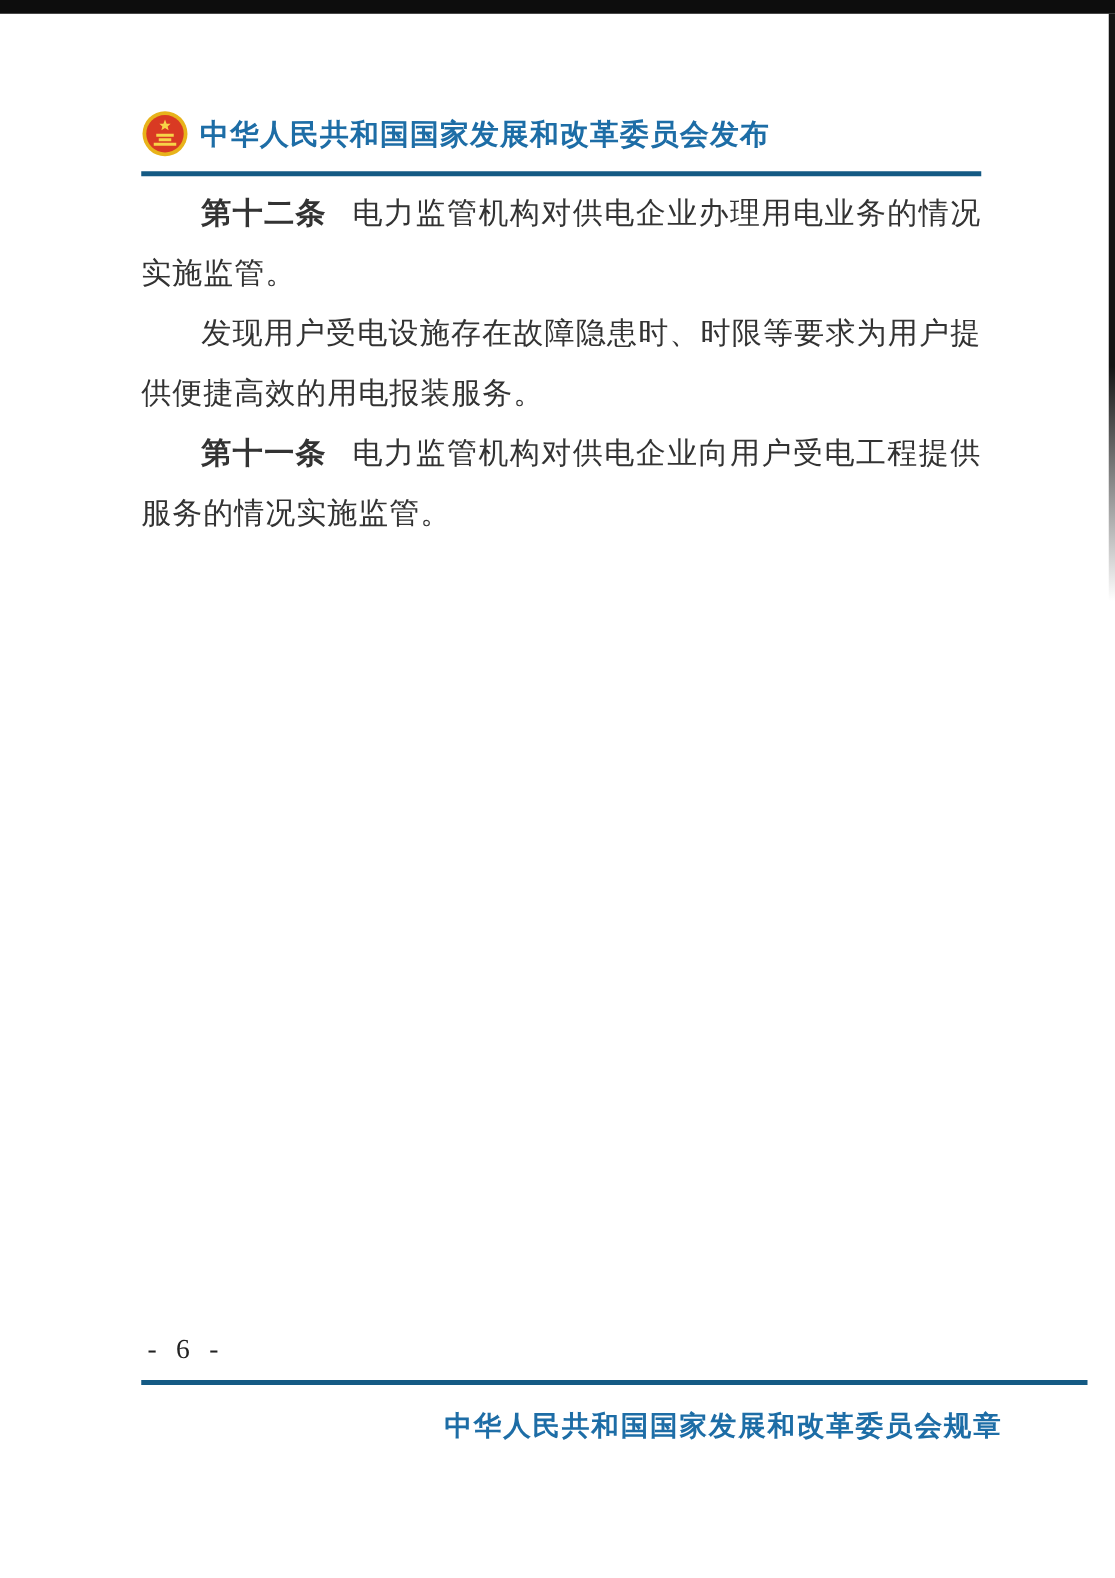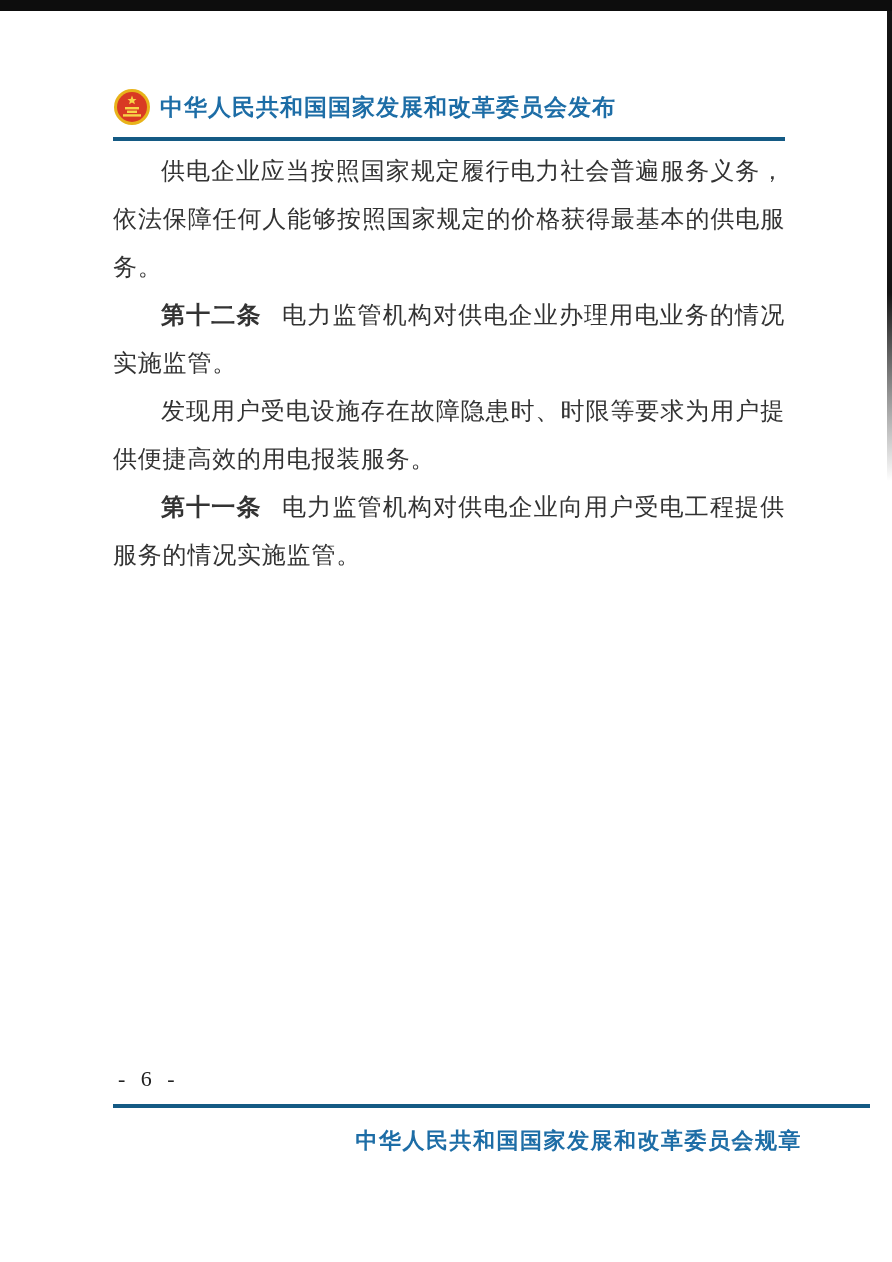--- a/index.html
+++ b/index.html
@@ -91,21 +91,20 @@
           <rect x="14" y="22.6" width="10" height="2.4" fill="#f7d447"></rect>
           <rect x="10" y="26.2" width="18" height="2.4" fill="#f7d447"></rect>
         </svg>
       </span>
       <span class="header-title">中华人民共和国国家发展和改革委员会发布</span>
     </div>
 
     <div class="header-rule"></div>
 
     <div class="body-text">
-      <p class="para"><span>供电企业应当按照国家规定履行电力社会普遍服务义务，依法保障任何人能够按照国家规定的价格获得最基本的供电服务。</span></p>
       <p class="para"><span class="lead">第十二条</span><span>电力监管机构对供电企业办理用电业务的情况实施监管。</span></p>
       <p class="para"><span>发现用户受电设施存在故障隐患时、时限等要求为用户提供便捷高效的用电报装服务。</span></p>
       <p class="para"><span class="lead">第十一条</span><span>电力监管机构对供电企业向用户受电工程提供服务的情况实施监管。</span></p>
     </div>
 
   </div>
 
   <div class="page-number">- 6 -</div>
   <div class="bottom-rule"></div>
   <div class="footer-text">中华人民共和国国家发展和改革委员会规章</div>

